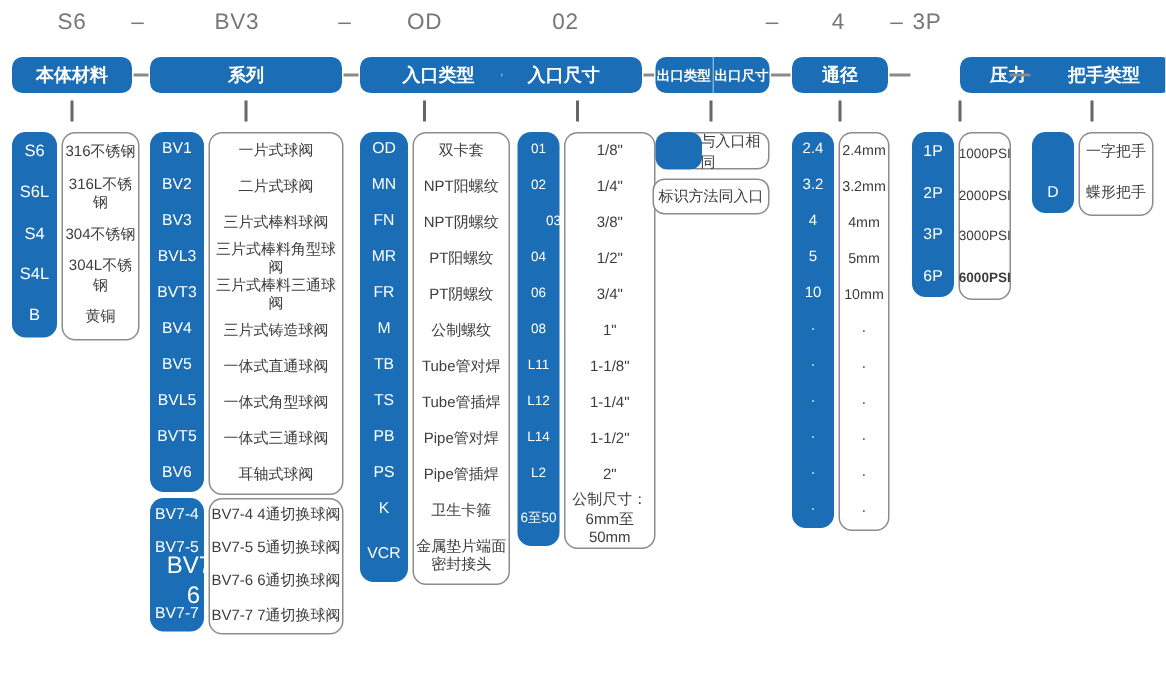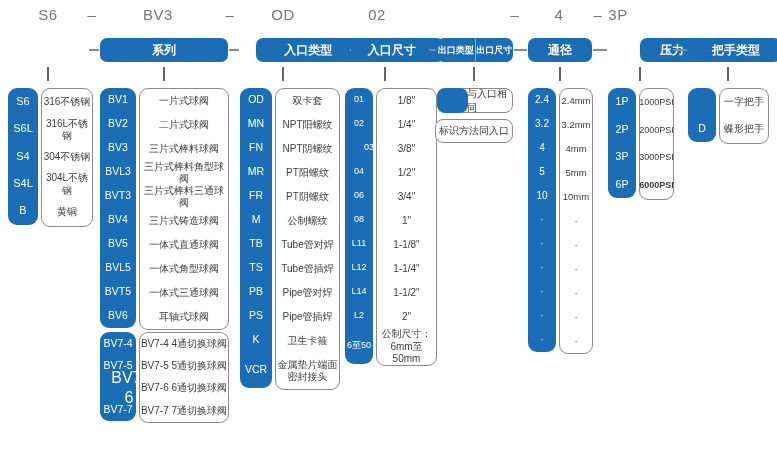--- a/index.html
+++ b/index.html
@@ -61,24 +61,27 @@
       <span class="code-seg" style="left: 158px;">BV3</span>
       <span class="code-seg" style="left: 230px;">–</span>
       <span class="code-seg" style="left: 283px;">OD</span>
       <span class="code-seg" style="left: 377px;">02</span>
       <span class="code-seg" style="left: 515px;">–</span>
       <span class="code-seg" style="left: 559px;">4</span>
       <span class="code-seg" style="left: 598px;">–</span>
       <span class="code-seg" style="left: 618px;">3P</span>
     </div>
 
+  <div class="hdr" style="left:8px;width:80px;">
+    <span>本体材料</span>
+  </div>
   <div class="hdr" style="left:100px;width:128px;">
     <span>系列</span>
   </div>
-  <div class="hdr" style="left:256px;width:188px;padding:11px;">
+  <div class="hdr" style="left:240px;width:188px;padding:11px;">
     <span class="half">入口类型</span>
     <span class="vdiv"></span>
     <span class="half">入口尺寸</span>
   </div>
   <div class="hdr small" style="left:437px;width:76px;padding:0;">
     <span class="half">出口类型</span>
     <span class="vdiv"></span>
     <span class="half">出口尺寸</span>
   </div>
   <div class="hdr" style="left:528px;width:64px;">

